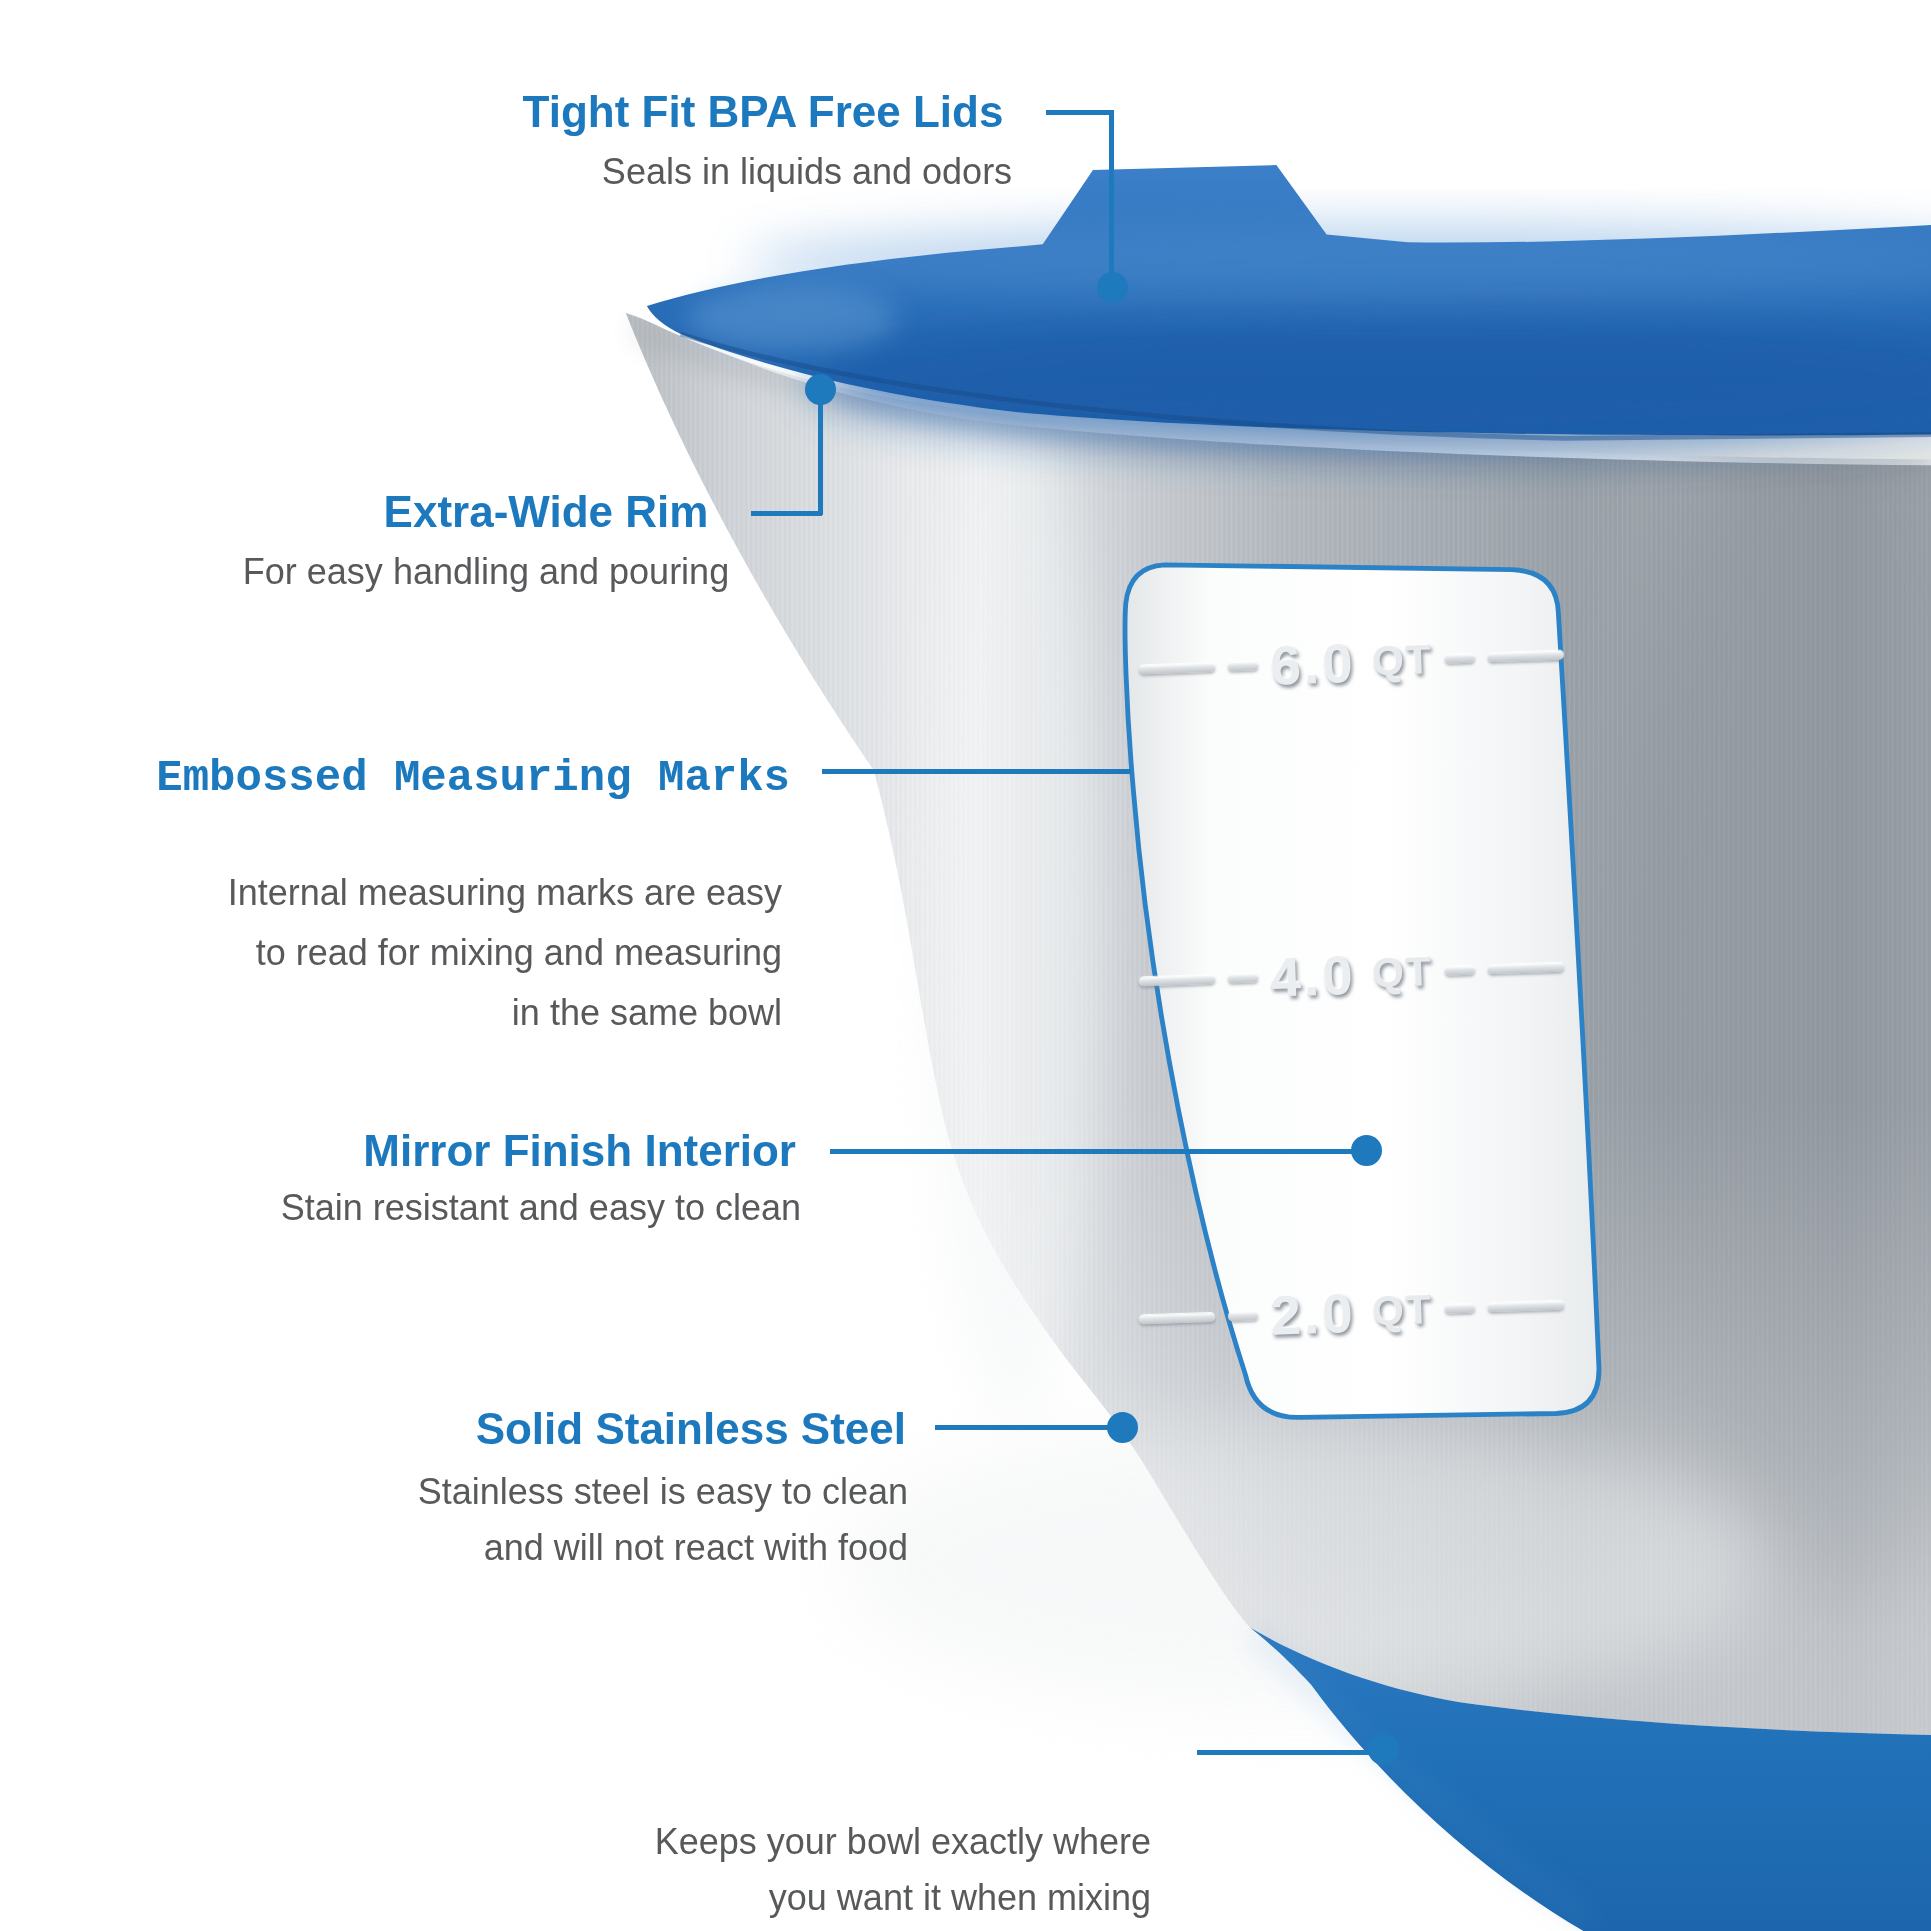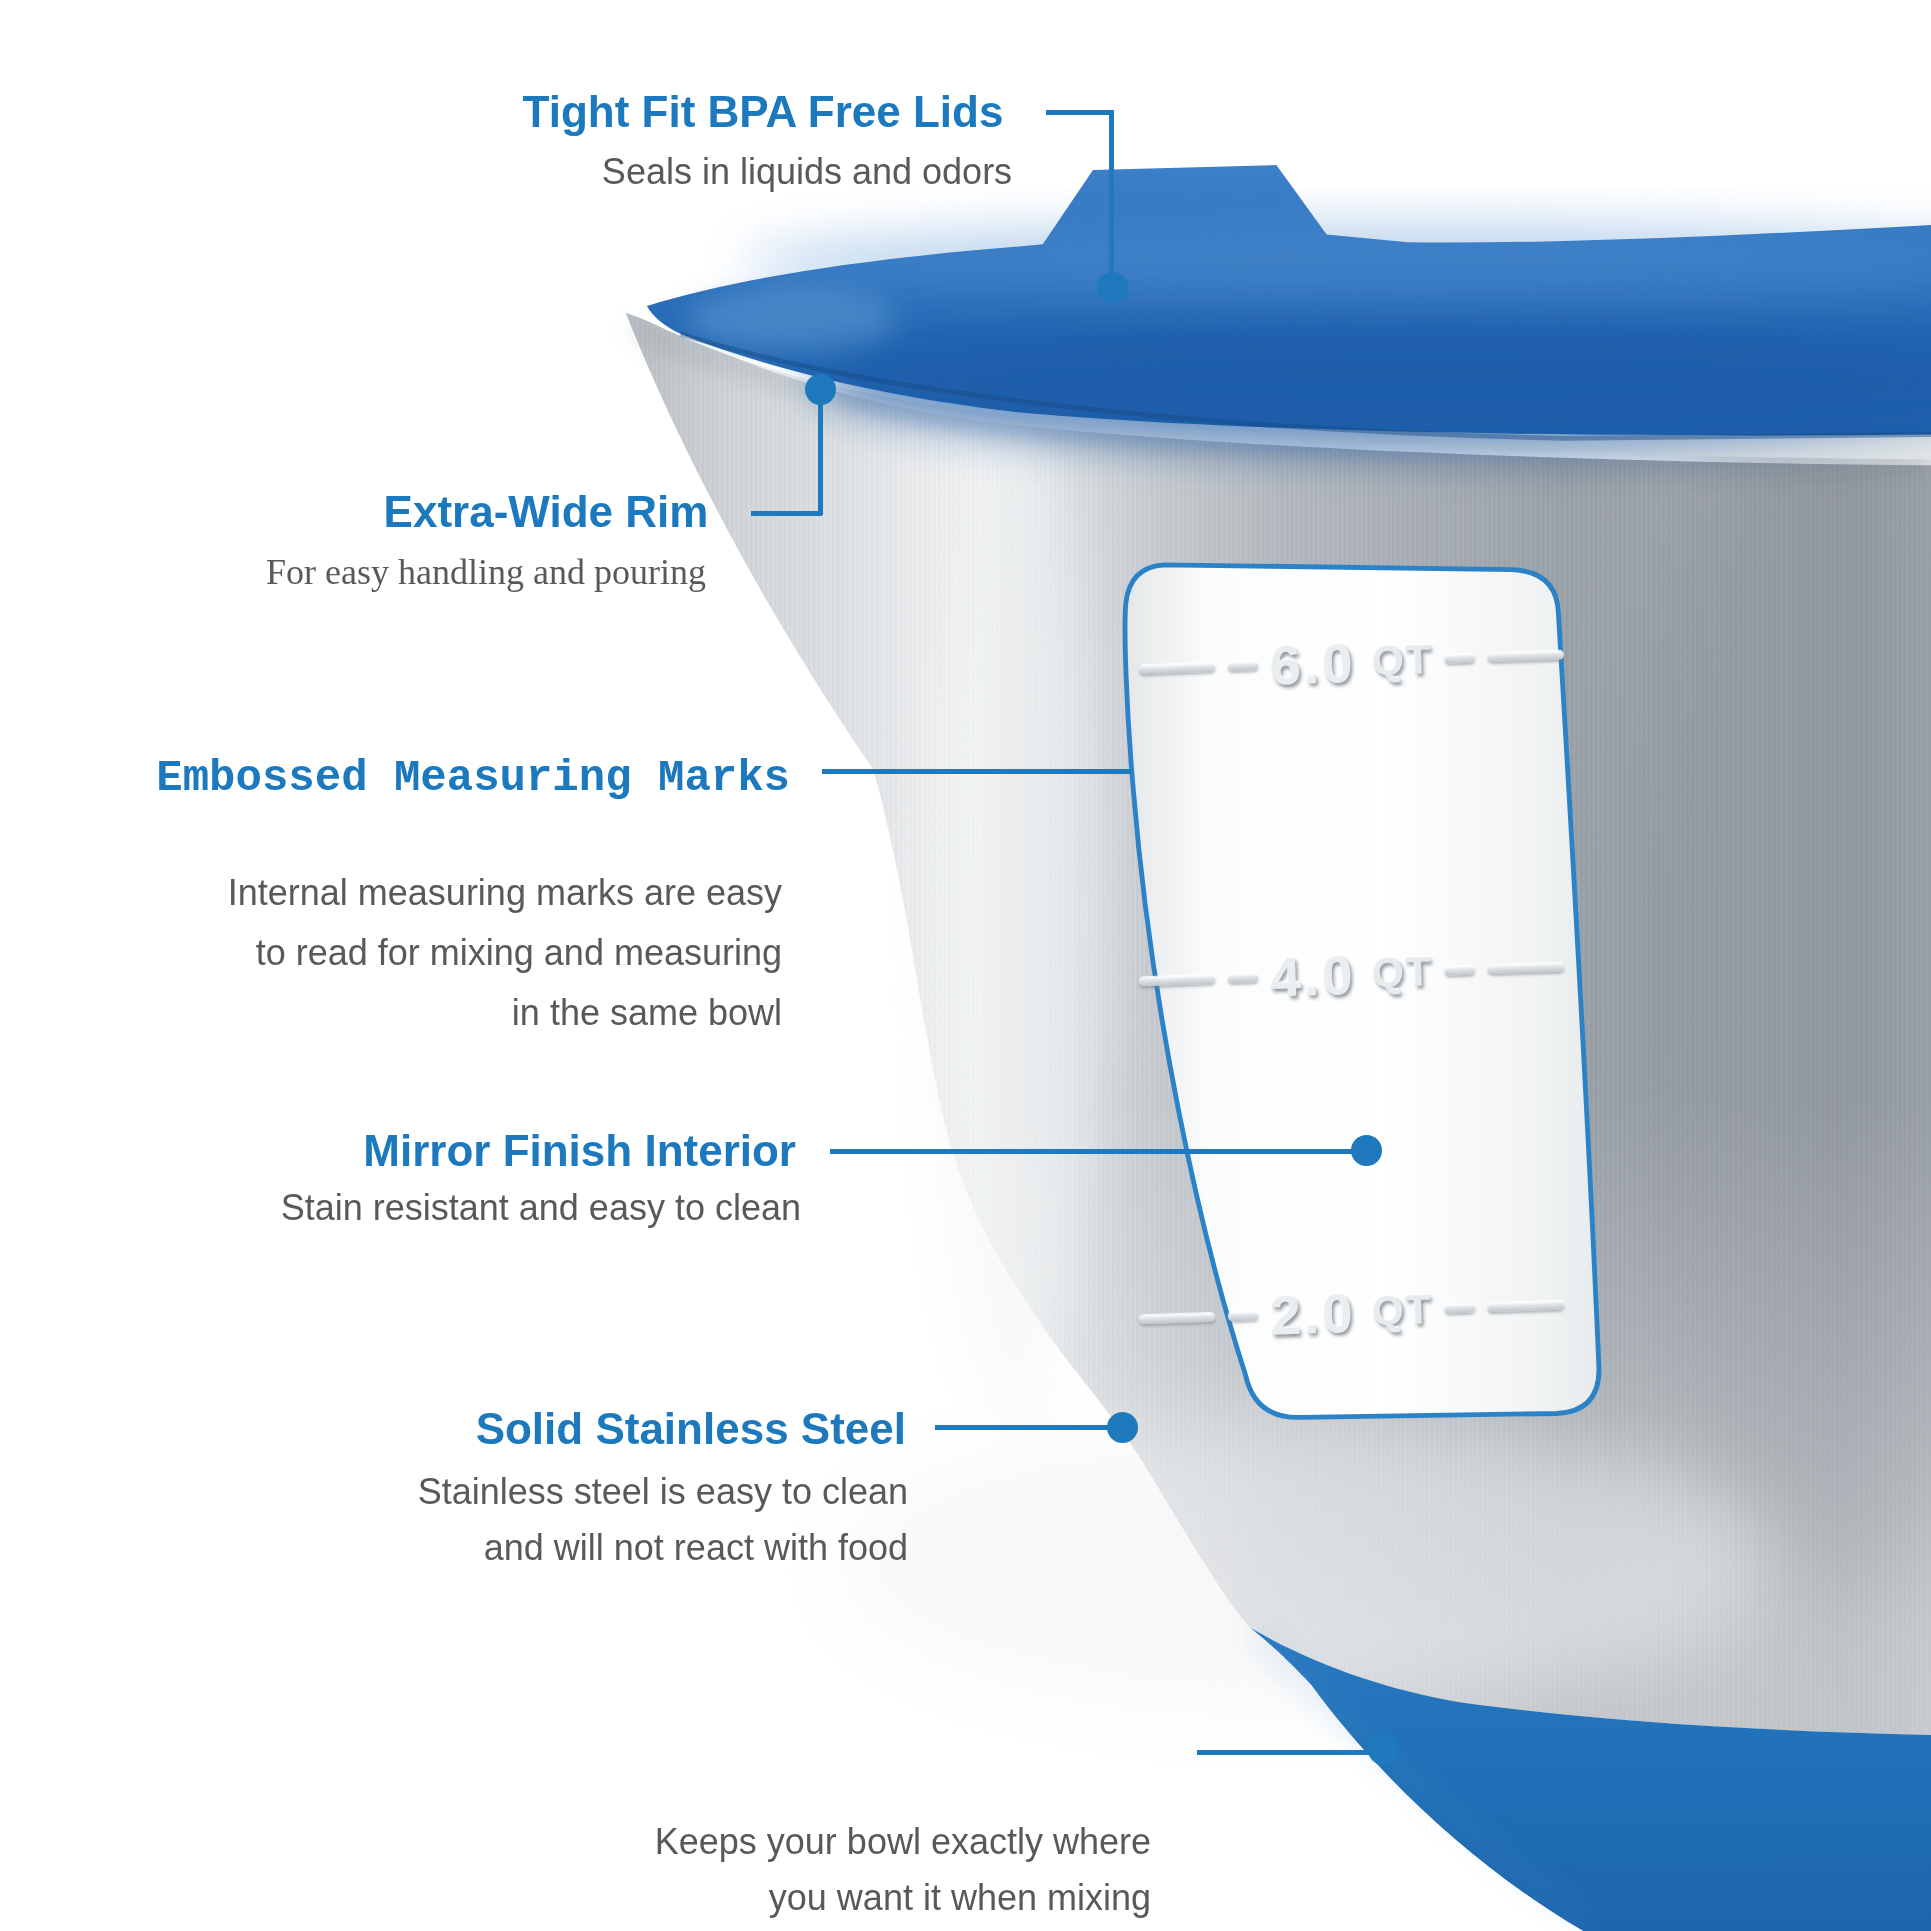--- a/index.html
+++ b/index.html
@@ -225,21 +225,21 @@
   <div class="cl" style="left:935px;top:1425px;width:189px;height:4.8px;"></div>
   <div class="dot" style="left:1107px;top:1412px;"></div>
 
   <div class="cl" style="left:1197px;top:1750px;width:187px;height:4.8px;"></div>
   <div class="dot" style="left:1368px;top:1734px;"></div>
 
   <div class="t center" style="left:763px;top:90px;">Tight Fit BPA Free Lids</div>
   <div class="d center" style="left:772px;top:154px;margin-left:35px;">Seals in liquids and odors</div>
 
   <div class="t center" style="left:546px;top:490px;">Extra-Wide Rim</div>
-  <div class="d center" style="left:486px;top:554px;font-family:Liberation Serif, serif;">For easy handling and pouring</div>
+  <div class="d center" style="left:486px;top:554px;">For easy handling and pouring</div>
 
   <div class="t" style="right:1141px;top:756px;font-family:Liberation Mono, monospace;">Embossed Measuring Marks</div>
   <div class="d multi" style="right:1149px;top:863px;">
     <div>Internal measuring marks are easy</div>
     <div>to read for mixing and measuring</div>
     <div>in the same bowl</div>
   </div>
 
   <div class="t" style="right:1135px;top:1129px;">Mirror Finish Interior</div>
   <div class="d" style="right:1130px;top:1190px;">Stain resistant and easy to clean</div>

